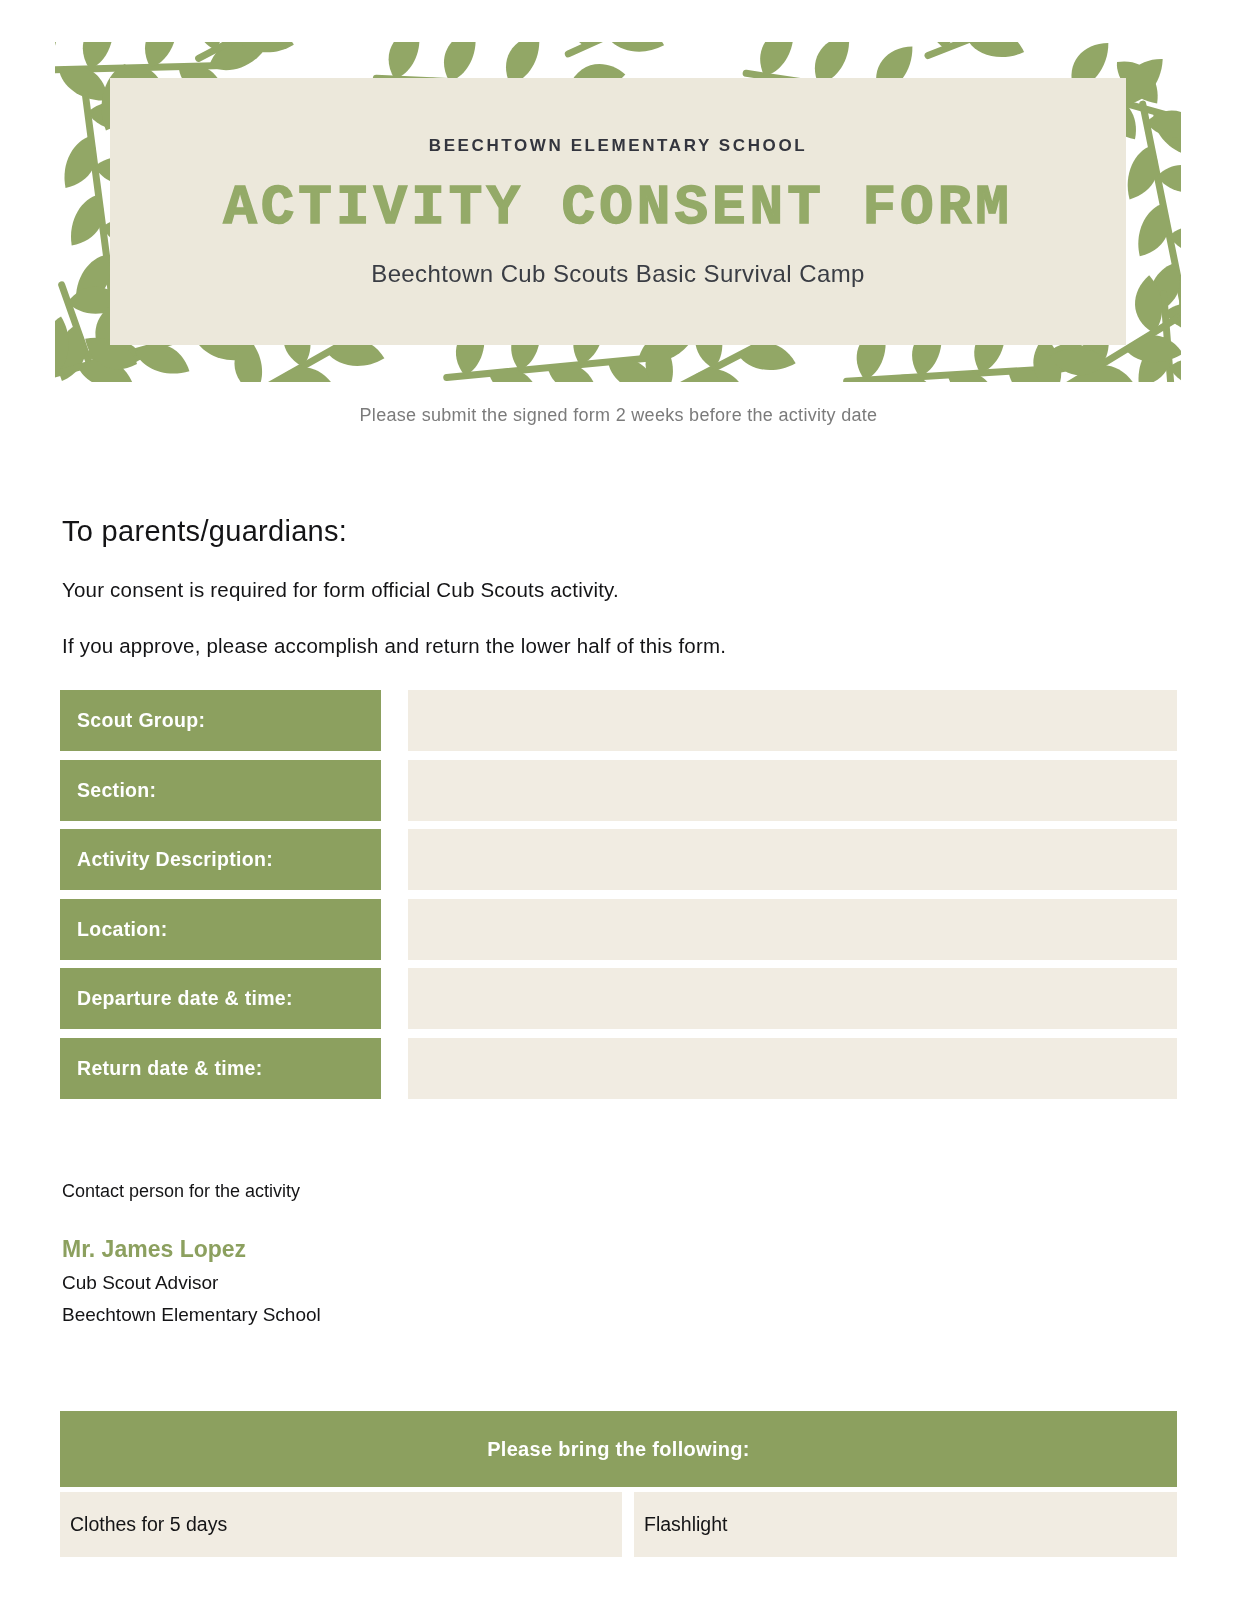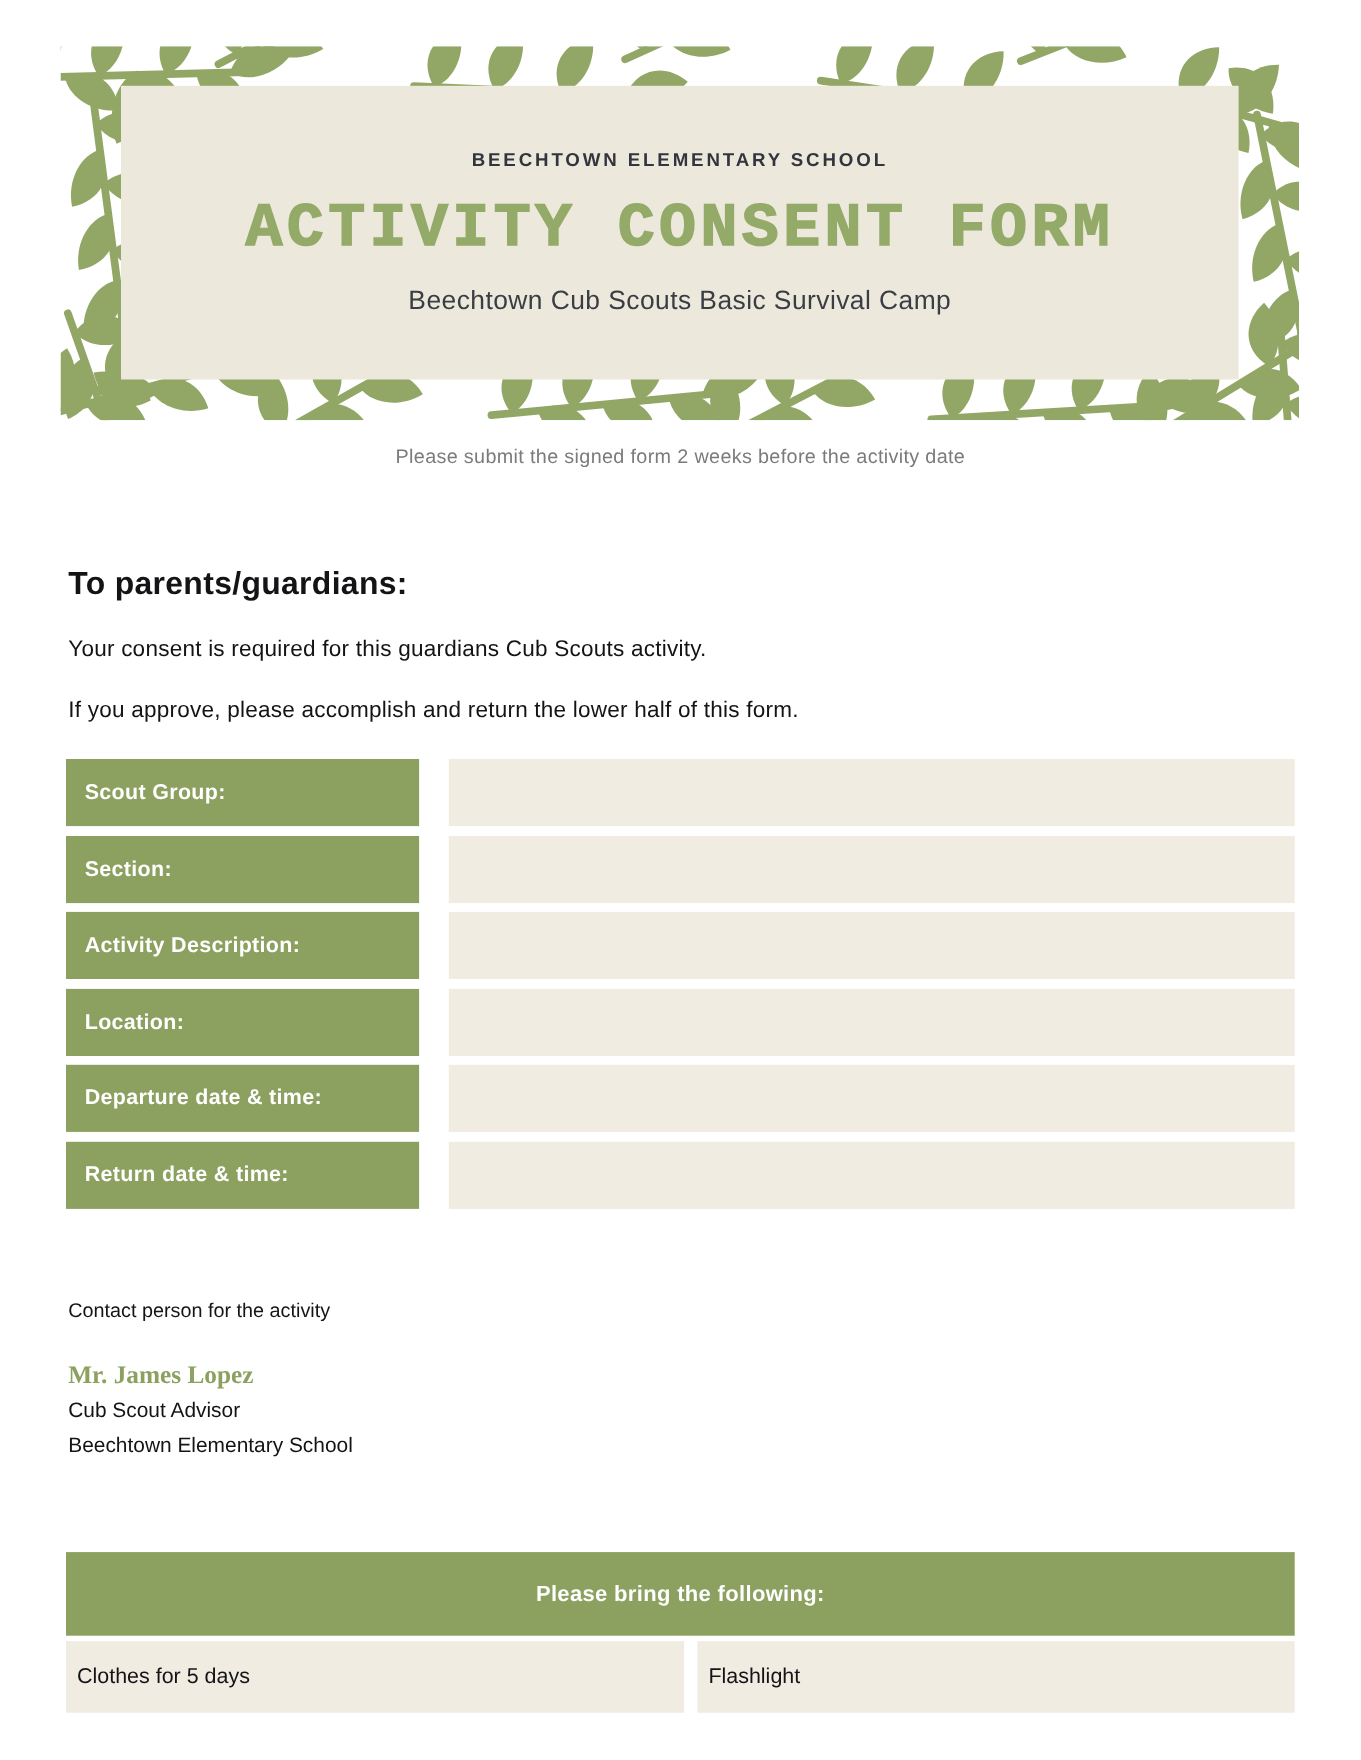--- a/index.html
+++ b/index.html
@@ -37,42 +37,42 @@
     font-size:24px;line-height:28px;color:#3A3D44;margin-top:22px;letter-spacing:.4px;
   }
 
   
   .submission-note{
     position:absolute;left:0;top:402px;width:100%;text-align:center;
     font-size:18px;line-height:26px;color:var(--note_gray);letter-spacing:.3px;
   }
   .parents-heading{
     position:absolute;left:62px;top:515px;
-    font-size:29px;line-height:32px;font-weight:700;color:#141416;letter-spacing:.3px;
+    font-size:29px;line-height:32px;font-weight:400;color:#141416;letter-spacing:.3px;
   }
   .body-line{position:absolute;left:62px;font-size:20.5px;line-height:24px;color:#141416;letter-spacing:.2px;}
   .body-line.l1{top:578px;}
   .body-line.l2{top:634px;}
 
   
   .consent-table{
     position:absolute;left:60px;top:690px;width:1117px;
     display:flex;flex-direction:column;gap:8.6px;
   }
   .form-row{display:flex;gap:27px;height:61px;}
   .form-row .label-cell{
     width:321px;flex:0 0 321px;background:var(--green);color:#fff;
     display:flex;align-items:center;padding-left:17px;
     font-weight:bold;font-size:19.5px;letter-spacing:.3px;
   }
   .form-row .value-cell{flex:1;background:var(--cream_cell);}
 
   
   .contact-heading{position:absolute;left:62px;top:1178px;font-size:18px;line-height:26px;color:#141416;}
-  .contact-name{position:absolute;left:62px;top:1236px;font-size:23px;line-height:27px;font-weight:bold;color:var(--green);font-family:Liberation Serif, serif;}
+  .contact-name{position:absolute;left:62px;top:1236px;font-size:23px;line-height:27px;font-weight:bold;color:var(--green);}
   .contact-role{position:absolute;left:62px;top:1271px;font-size:19px;line-height:24px;color:#141416;}
   .contact-org{position:absolute;left:62px;top:1303px;font-size:19px;line-height:24px;color:#141416;}
 
   
   .bring-header{
     position:absolute;left:60px;top:1411px;width:1117px;height:76px;background:var(--green);
     display:flex;align-items:center;justify-content:center;
     color:#fff;font-weight:bold;font-size:20px;letter-spacing:.3px;
   }
   .bring-cell{
@@ -132,21 +132,21 @@
   </div>
 
   <div class="header-card">
     <div class="school-name">BEECHTOWN ELEMENTARY SCHOOL</div>
     <div class="form-title">ACTIVITY CONSENT FORM</div>
     <div class="form-subtitle">Beechtown Cub Scouts Basic Survival Camp</div>
   </div>
 
   <div class="submission-note">Please submit the signed form 2 weeks before the activity date</div>
   <div class="parents-heading">To parents/guardians:</div>
-  <div class="body-line l1">Your consent is required for this guardians Cub Scouts activity.</div>
+  <div class="body-line l1">Your consent is required for form official Cub Scouts activity.</div>
   <div class="body-line l2">If you approve, please accomplish and return the lower half of this form.</div>
 
   <div class="consent-table">
     <div class="form-row">
       <div class="label-cell">Scout Group:</div>
       <div class="value-cell"></div>
     </div>
     <div class="form-row">
       <div class="label-cell">Section:</div>
       <div class="value-cell"></div>

